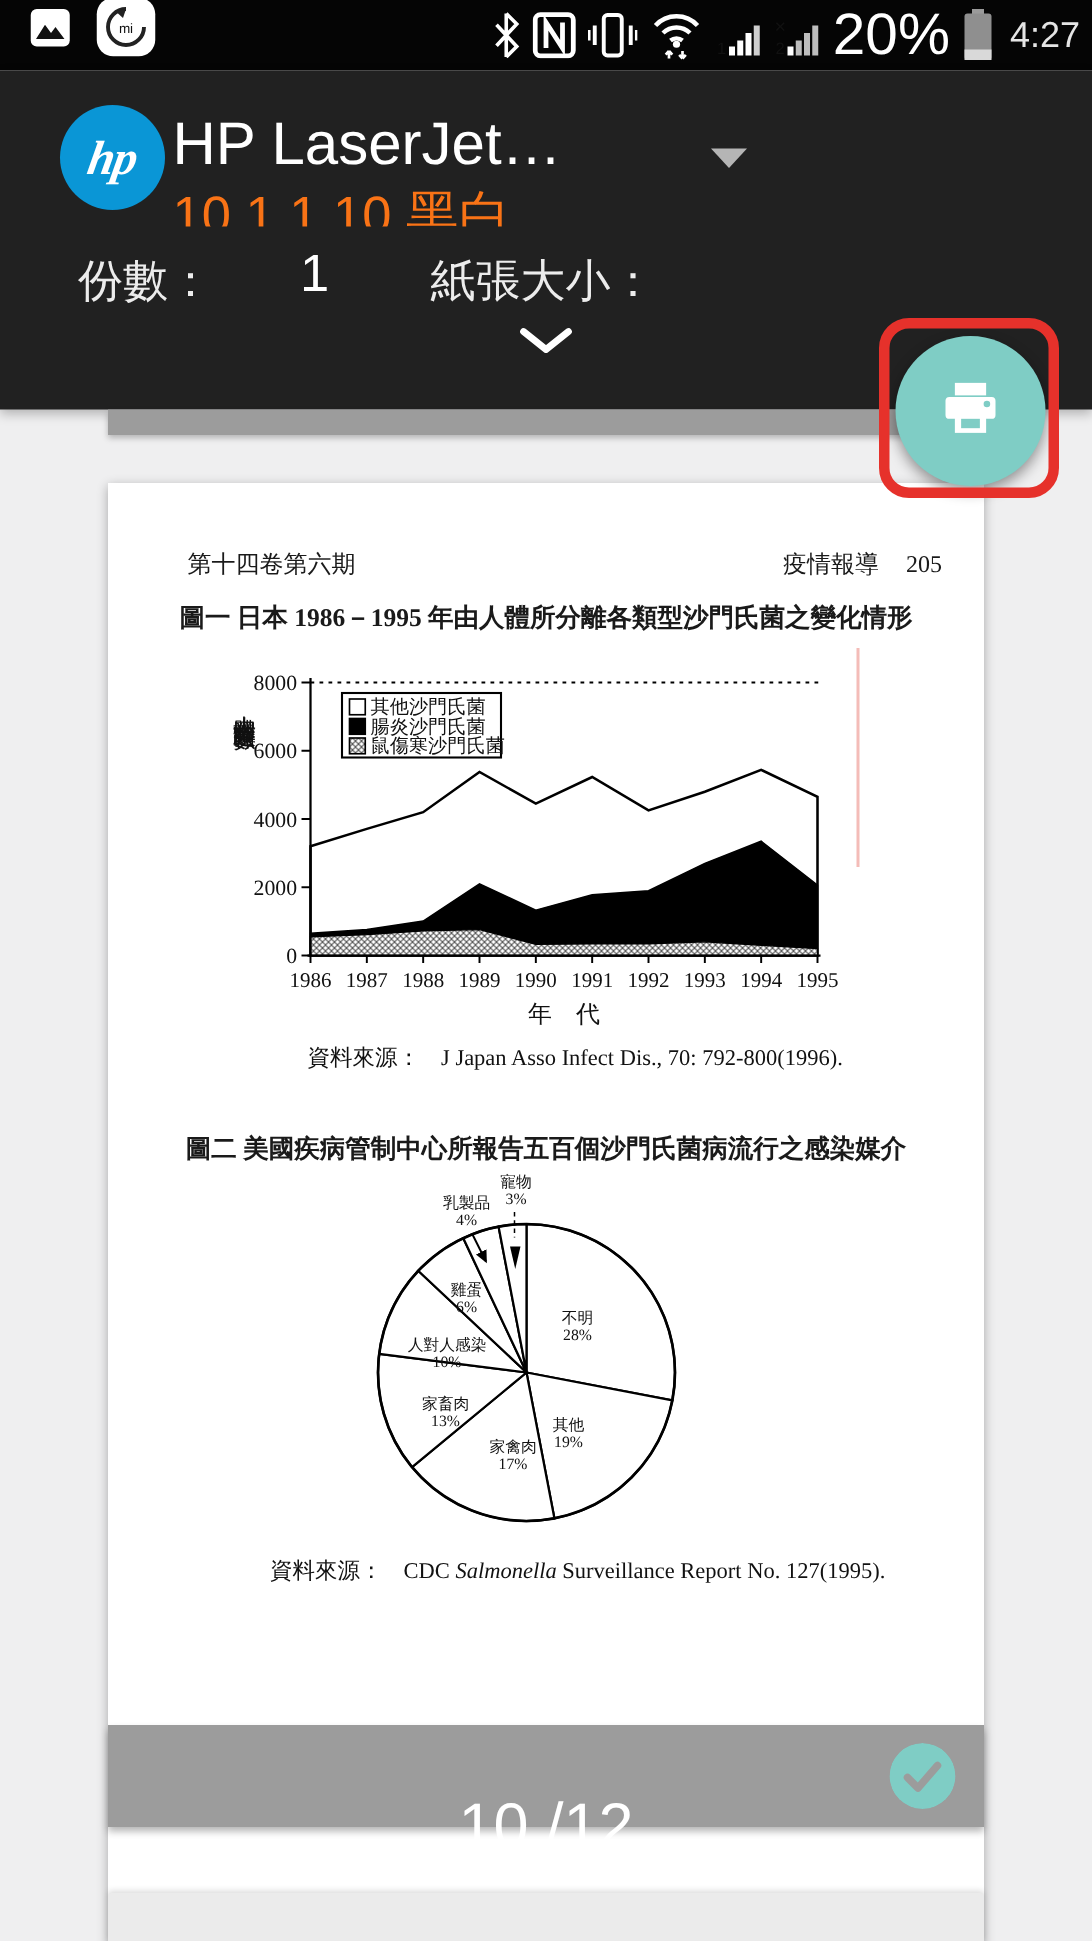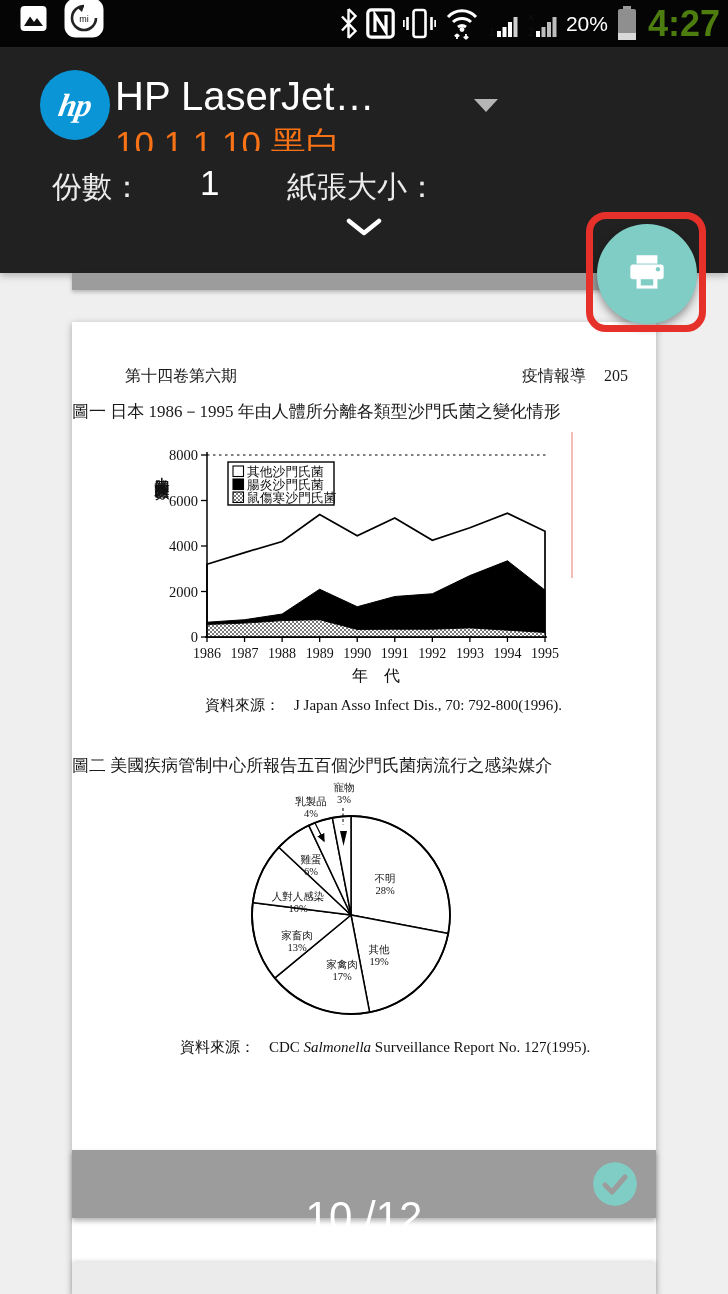--- a/index.html
+++ b/index.html
@@ -2,22 +2,22 @@
 <html><head>
 <meta charset="utf-8">
 <style>
   html,body{margin:0;padding:0;background:#000;}
   .screen{position:relative;width:728px;height:1294px;overflow:hidden;
     background:#efeff0;font-family:"Liberation Sans",sans-serif;}
   
   .status-bar{position:absolute;left:0;top:0;width:728px;height:47px;background:#050505;}
   .sb-left{position:absolute;left:20px;top:0;height:36px;display:flex;align-items:center;gap:16px;}
   .sb-right{position:absolute;right:8px;top:0;height:47px;display:flex;align-items:center;gap:8px;}
-  .sb-text{color:#fff;font-size:21px;font-weight:400;line-height:1;}
-  .sb-time{color:#4d7c0f;font-size:36px;font-weight:700;line-height:1;margin-left:2px;}
+  .sb-text{color:#fff;font-size:39px;font-weight:400;line-height:1;}
+  .sb-time{color:#e5e5e5;font-size:24px;font-weight:400;line-height:1;margin-left:2px;}
   
   .print-header{position:absolute;left:0;top:47px;width:728px;height:226px;background:#212121;
     box-shadow:0 3px 7px rgba(0,0,0,.25);}
   .hp-logo{position:absolute;left:40px;top:23px;width:70px;height:70px;border-radius:50%;
     background:#0a96d6;display:flex;align-items:center;justify-content:center;}
   .hp-logo span{color:#fff;font-style:italic;font-weight:700;font-size:32px;
     font-family:"Liberation Serif",serif;transform:skewX(-10deg);letter-spacing:-1px;}
   .printer-name{position:absolute;left:115px;top:27px;color:#fff;font-size:40px;white-space:nowrap;}
   .caret-down{position:absolute;left:474px;top:52px;width:0;height:0;
     border-left:12px solid transparent;border-right:12px solid transparent;border-top:13px solid #b5b5b5;}
@@ -27,21 +27,21 @@
   .opt-value{position:absolute;color:#fff;font-size:35px;}
   .chevron-dn{position:absolute;left:346px;top:171px;}
   
   .prev-page-strip{position:absolute;left:72px;top:273px;width:584px;height:17px;background:#9c9c9c;
     box-shadow:0 2px 4px rgba(0,0,0,.25);}
   .page-card{position:absolute;left:72px;top:322px;width:584px;height:1039px;background:#fff;
     box-shadow:0 2px 7px rgba(0,0,0,.3);font-family:"Liberation Serif",serif;color:#1a1a1a;}
   .doc-head-left{position:absolute;left:53px;top:44px;font-size:16px;}
   .doc-head-right{position:absolute;right:28px;top:44px;font-size:16px;}
   .doc-head-right b{font-weight:400;margin-left:18px;}
-  .fig-title{position:absolute;left:0;width:584px;text-align:left;font-weight:400;font-size:17px;white-space:nowrap;}
+  .fig-title{position:absolute;left:0;width:584px;text-align:center;font-weight:700;font-size:17px;white-space:nowrap;}
   .fig1-title{top:78px;}
   .fig2-title{top:432px;}
   .y-axis-title{position:absolute;left:80px;top:143px;writing-mode:vertical-rl;text-orientation:upright;
     font-size:15px;letter-spacing:1px;color:#111;}
   .src-line{position:absolute;font-size:15px;color:#111;white-space:nowrap;}
   .src1{left:133px;top:374px;}
   .src2{left:108px;top:716px;}
   .src-line .gap{display:inline-block;width:14px;}
   svg text{font-family:"Liberation Serif",serif;fill:#111;}
   .pink-artifact{position:absolute;left:499px;top:110px;width:2px;height:146px;background:#f4bcb8;}

